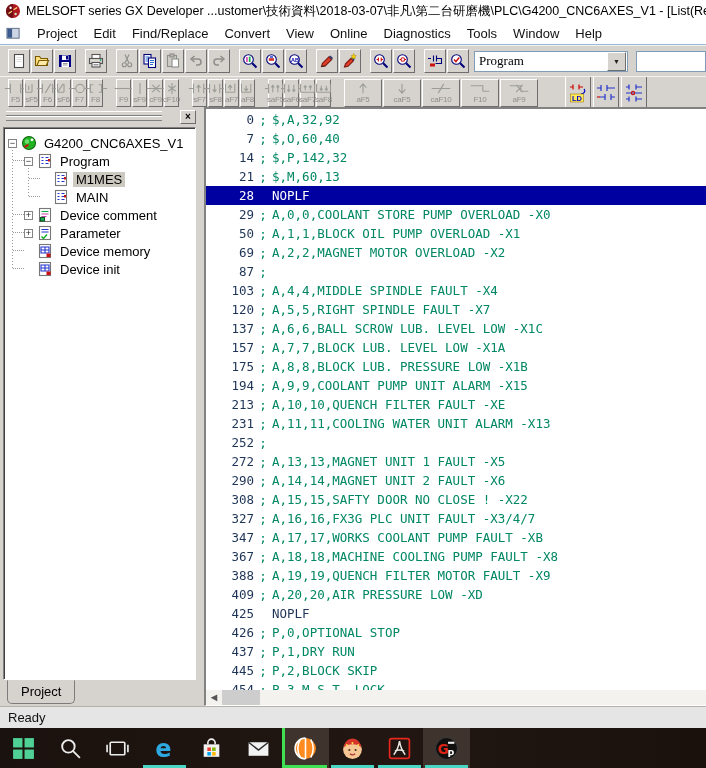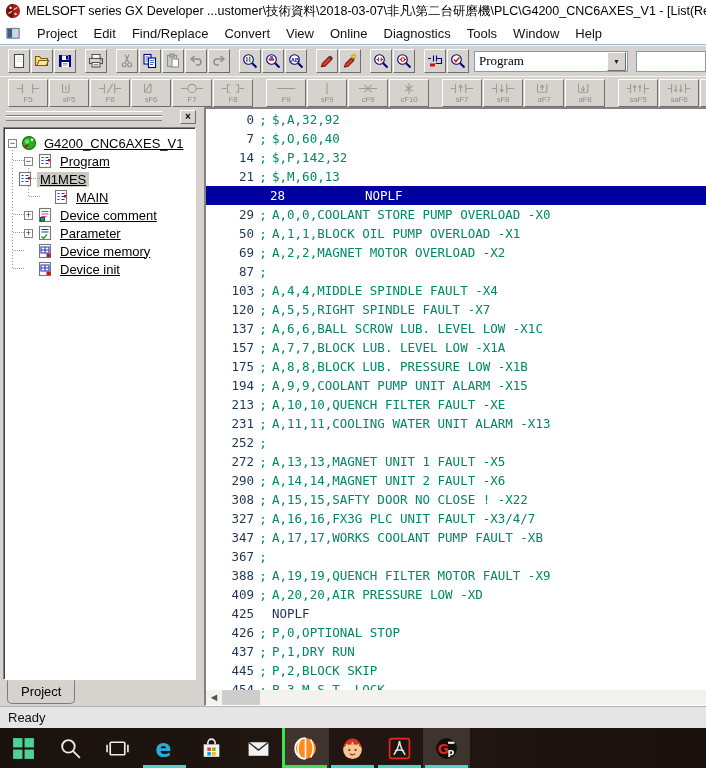--- a/index.html
+++ b/index.html
@@ -15,24 +15,24 @@
   .menu-item{font-size:13px;color:#111;padding:2px 8px;cursor:default;}
   
   .toolbar{position:absolute;left:0;right:0;background:#d6d3ce;display:flex;align-items:center;
            padding-left:8px;border-top:1px solid #f4f2ee;border-bottom:1px solid #b9b6af;overflow:hidden;}
   #toolbar-main{top:45px;height:30px;}
   #toolbar-ladder{top:76px;height:31px;}
   .tb1{width:22px;height:24px;margin-right:1px;padding:0;display:flex;align-items:center;justify-content:center;
        background:#d6d3ce;border:1px solid;border-color:#fff #6e6e6e #6e6e6e #fff;box-sizing:border-box;}
   .gap{display:inline-block;width:8px;flex:0 0 8px;}
   .tbgroup{display:flex;margin-right:12px;}
-  .tb2{width:40px;height:28px;margin-right:1px;padding:0;display:flex;flex-direction:column;align-items:center;justify-content:center;
+  .tb2{width:15px;height:28px;margin-right:1px;padding:0;display:flex;flex-direction:column;align-items:center;justify-content:center;
        background:#d6d3ce;border:1px solid;border-color:#fff #6e6e6e #6e6e6e #fff;box-sizing:border-box;}
   .tb2 .lbl{font-family:"Liberation Sans",sans-serif;font-size:8px;line-height:9px;color:#8e8e8a;letter-spacing:-.2px;}
-  .tb2.narrow{width:21px;border-radius:8px;}
+  .tb2.narrow{width:38px;}
   .tb2c{width:26px;height:40px;margin-right:2px;display:flex;align-items:center;justify-content:center;
         background:#d6d3ce;border:1px solid;border-color:#fff #6e6e6e #6e6e6e #fff;box-sizing:border-box;padding:0;}
   .combo{width:162px;height:21px;background:#fff;border:1px solid #7f9db9;box-sizing:border-box;
          display:flex;align-items:center;margin-left:4px;}
   .combo .cval{flex:1;font-family:"Liberation Serif",serif;font-size:13px;padding-left:4px;color:#000;}
   .combo .carrow{width:17px;height:17px;margin-right:1px;background:#d6d3ce;border:1px solid;
                  border-color:#fff #6e6e6e #6e6e6e #fff;font-size:7px;display:flex;align-items:center;justify-content:center;color:#222;}
   .findbox{width:70px;height:21px;margin-left:8px;border:1px solid #7f9db9;background:#fff;box-sizing:border-box;
            font-size:12px;padding:0 3px;flex:0 0 70px;}
   
@@ -43,41 +43,41 @@
             border:1px solid;border-color:#fff #6e6e6e #6e6e6e #fff;font-size:10px;line-height:10px;
             display:flex;align-items:center;justify-content:center;padding:0;color:#000;font-weight:bold;}
   .treebox{position:absolute;left:3px;right:4px;top:20px;bottom:26px;background:#fff;
            border:1px solid;border-color:#808080 #fff #fff #808080;box-shadow:inset 1px 1px 0 #404040;
            padding-top:6px;overflow:hidden;}
   .trow{position:relative;height:18px;display:flex;align-items:center;font-size:13px;color:#000;white-space:nowrap;}
   .trow .exp{width:9px;height:9px;box-sizing:border-box;border:1px solid #848484;background:#fff;margin-right:4px;
              font-size:9px;line-height:6px;text-align:center;color:#222;z-index:2;flex:0 0 9px;}
   .trow .spc{width:9px;margin-right:4px;flex:0 0 9px;}
   .trow .ticon{width:16px;height:16px;margin-right:4px;flex:0 0 16px;z-index:2;}
-  .trow .tlabel{padding:0 3px;text-decoration:underline;}
+  .trow .tlabel{padding:0 3px;}
   .trow .tlabel.sel{background:#ccc9c1;}
   .trow.lvl1::before,.trow.lvl2::before{content:"";position:absolute;top:8px;height:0;border-top:1px dotted #9a9a9a;}
   .trow.lvl1::before{left:9px;width:11px;}
   .trow.lvl2::before{left:25px;width:11px;}
   .tree-guide{position:absolute;width:1px;background-image:repeating-linear-gradient(to bottom,#9a9a9a 0 1px,transparent 1px 3px);z-index:1;}
   .tabrow{position:absolute;left:3px;right:4px;bottom:0;height:25px;}
   .tab{position:absolute;left:4px;top:-1px;padding:3px 13px 4px;font-size:13px;background:#d6d3ce;color:#000;
        border:1px solid #7c7c7c;border-top:1px solid #d6d3ce;border-radius:0 0 5px 5px;}
   
   .listview{position:absolute;left:204px;top:107px;right:0;bottom:62px;background:#fff;
             border-left:2px solid #828282;border-top:2px solid #828282;border-bottom:1px solid #fff;overflow:hidden;}
   #list-rows{position:absolute;left:0;right:0;top:1px;}
   .lrow{display:flex;height:19px;line-height:19px;font-family:"DejaVu Sans Mono","Liberation Mono",monospace;
         font-size:12.5px;white-space:pre;}
   .lrow .step{width:48px;text-align:right;color:#1d3457;flex:0 0 48px;}
   .lrow .sepc{width:18px;text-align:center;color:#008763;flex:0 0 18px;}
   .lrow .txt{color:#008763;}
   .lrow.nop .txt{color:#1d3457;}
   .lrow.hl{background:#0000a0;}
-  .lrow.hl .step,.lrow.hl .sepc,.lrow.hl .txt{color:#fff;margin-left:31px;}
+  .lrow.hl .step,.lrow.hl .sepc,.lrow.hl .txt{color:#fff;}
   .hscroll{position:absolute;left:0;right:0;bottom:0;height:15px;background:#f3f2ef;display:flex;align-items:center;}
   .hs-arrow{width:16px;height:15px;display:flex;align-items:center;justify-content:center;
             color:#555;font-size:11px;line-height:11px;}
   .hs-thumb{width:38px;height:15px;background:#cdcdcd;}
   
   .statusbar{position:absolute;left:0;right:0;top:706px;height:22px;background:#e5e5e5;border-top:1px solid #b5b2ab;
              display:flex;align-items:center;padding-left:8px;font-size:13px;color:#111;box-sizing:border-box;}
   
   .taskbar{position:absolute;left:0;right:0;bottom:0;height:40px;background:linear-gradient(90deg,#1a120e,#211612 55%,#1a110d);display:flex;}
   .tb-item{width:47px;height:40px;position:relative;display:flex;align-items:center;justify-content:center;flex:0 0 47px;}
@@ -512,21 +512,21 @@
           <span class="exp">−</span>
           <span class="ticon">
             <svg viewBox="0 0 16 16" width="16" height="16" fill="none" stroke-width="1.1">
               <rect x="2.5" y="1.5" width="11" height="13" fill="#fff" stroke="#777"></rect>
               <path d="M4.5 4.5h2M8.5 4.5h3M4.5 7.5h2M8.5 7.5h3M4.5 10.5h2M8.5 10.5h3" stroke="#2233cc"></path>
               <rect x="11" y="6" width="2" height="2.5" fill="#cc1111"></rect>
             </svg>
           </span>
           <span class="tlabel">Program</span>
         </div>
-        <div class="trow lvl2" style="">
+        <div class="trow lvl2" style="padding-left: 36px;">
           <span class="spc"></span>
           <span class="ticon">
             <svg viewBox="0 0 16 16" width="16" height="16" fill="none" stroke-width="1.1">
               <rect x="2.5" y="1.5" width="11" height="13" fill="#fff" stroke="#777"></rect>
               <path d="M4.5 4.5h2M8.5 4.5h3M4.5 7.5h2M8.5 7.5h3M4.5 10.5h2M8.5 10.5h3" stroke="#2233cc"></path>
               <rect x="11" y="6" width="2" height="2.5" fill="#cc1111"></rect>
             </svg>
           </span>
           <span class="tlabel sel">M1MES</span>
         </div>
@@ -611,21 +611,21 @@
         <div class="lrow"><span class="step">175</span><span class="sepc">;</span><span class="txt">A,8,8,BLOCK LUB. PRESSURE LOW -X1B</span></div>
         <div class="lrow"><span class="step">194</span><span class="sepc">;</span><span class="txt">A,9,9,COOLANT PUMP UNIT ALARM -X15</span></div>
         <div class="lrow"><span class="step">213</span><span class="sepc">;</span><span class="txt">A,10,10,QUENCH FILTER FAULT -XE</span></div>
         <div class="lrow"><span class="step">231</span><span class="sepc">;</span><span class="txt">A,11,11,COOLING WATER UNIT ALARM -X13</span></div>
         <div class="lrow"><span class="step">252</span><span class="sepc">;</span></div>
         <div class="lrow"><span class="step">272</span><span class="sepc">;</span><span class="txt">A,13,13,MAGNET UNIT 1 FAULT -X5</span></div>
         <div class="lrow"><span class="step">290</span><span class="sepc">;</span><span class="txt">A,14,14,MAGNET UNIT 2 FAULT -X6</span></div>
         <div class="lrow"><span class="step">308</span><span class="sepc">;</span><span class="txt">A,15,15,SAFTY DOOR NO CLOSE ! -X22</span></div>
         <div class="lrow"><span class="step">327</span><span class="sepc">;</span><span class="txt">A,16,16,FX3G PLC UNIT FAULT -X3/4/7</span></div>
         <div class="lrow"><span class="step">347</span><span class="sepc">;</span><span class="txt">A,17,17,WORKS COOLANT PUMP FAULT -XB</span></div>
-        <div class="lrow"><span class="step">367</span><span class="sepc">;</span></div>
+        <div class="lrow"><span class="step">367</span><span class="sepc">;</span><span class="txt">A,18,18,MACHINE COOLING PUMP FAULT -X8</span></div>
         <div class="lrow"><span class="step">388</span><span class="sepc">;</span><span class="txt">A,19,19,QUENCH FILTER MOTOR FAULT -X9</span></div>
         <div class="lrow"><span class="step">409</span><span class="sepc">;</span><span class="txt">A,20,20,AIR PRESSURE LOW -XD</span></div>
         <div class="lrow nop"><span class="step">425</span><span class="sepc"></span><span class="txt">NOPLF</span></div>
         <div class="lrow"><span class="step">426</span><span class="sepc">;</span><span class="txt">P,0,OPTIONAL STOP</span></div>
         <div class="lrow"><span class="step">437</span><span class="sepc">;</span><span class="txt">P,1,DRY RUN</span></div>
         <div class="lrow"><span class="step">445</span><span class="sepc">;</span><span class="txt">P,2,BLOCK SKIP</span></div>
         <div class="lrow"><span class="step">454</span><span class="sepc">;</span><span class="txt">P,3,M.S.T. LOCK</span></div>
       </div>
     <div class="hscroll">
       <div class="hs-arrow">◄</div>

